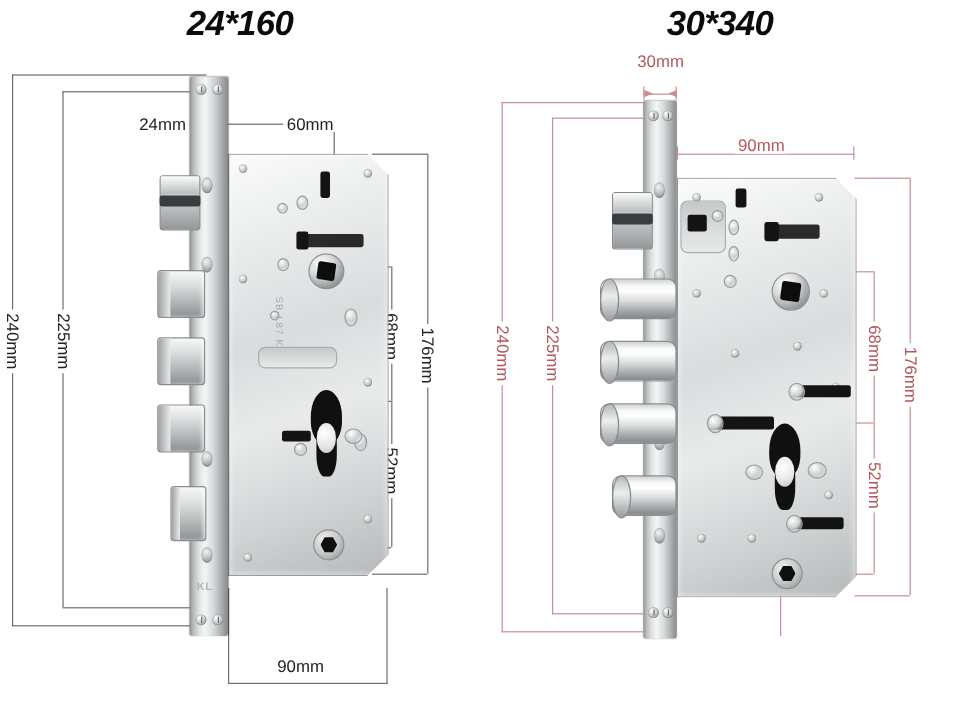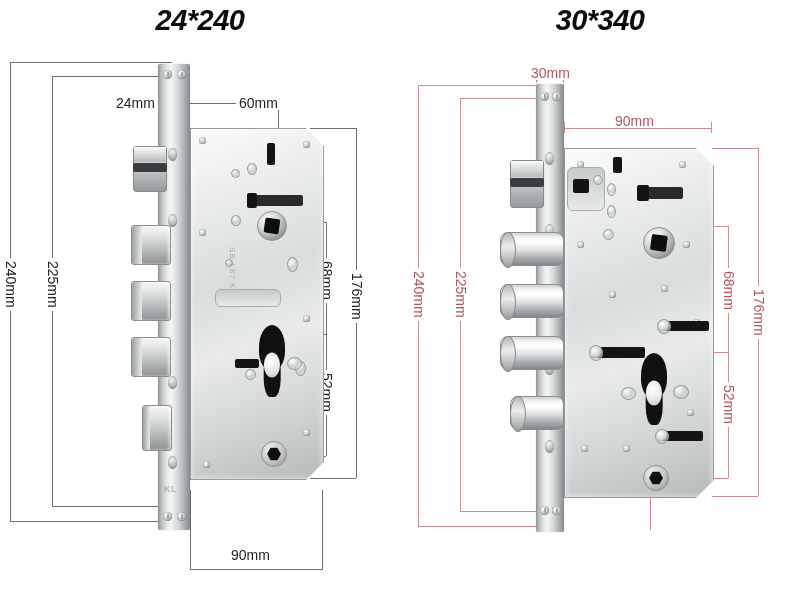--- a/index.html
+++ b/index.html
@@ -179,21 +179,21 @@
   .logo{
     position:absolute;font-size:9px;color:#a7aaac;font-weight:bold;
     letter-spacing:.5px;opacity:.8;
   }
 </style>
 </head>
 <body>
 
 <div class="panel" id="panel-left">
 
-  <div class="diagram-title">24*240</div>
+  <div class="diagram-title">24*160</div>
 
   <div class="dim">
     <div class="dline v" style="left:10px;top:62px;height:460px;"></div>
     <div class="dline h" style="left:10px;top:62px;width:162px;"></div>
     <div class="dline h" style="left:10px;top:521px;width:162px;"></div>
     <div class="dlabel vert" style="left:18px;top:258px;">240mm</div>
   </div>
 
   <div class="dim">
     <div class="dline v" style="left:52px;top:76px;height:430px;"></div>
@@ -326,21 +326,21 @@
     <div class="dline h" style="left:60px;top:511px;width:76px;"></div>
     <div class="dlabel vert" style="left:68px;top:268px;">225mm</div>
   </div>
 
   <div class="dim">
     <div class="dline h" style="left:136px;top:78px;width:28px;"></div>
     <div class="tick" style="left:136px;top:72px;"></div>
     <div class="tick" style="left:163px;top:72px;"></div>
     <div class="arrowR" style="left:137px;top:74.5px;"></div>
     <div class="arrowL" style="left:157px;top:74.5px;"></div>
-    <div class="dlabel" style="left:128px;top:66px;">30mm</div>
+    <div class="dlabel" style="left:128px;top:44px;">30mm</div>
   </div>
 
   <div class="dim">
     <div class="dline h" style="left:164px;top:128px;width:148px;"></div>
     <div class="tick" style="left:164px;top:122px;"></div>
     <div class="tick" style="left:311px;top:122px;"></div>
     <div class="dlabel" style="left:212px;top:114px;">90mm</div>
   </div>
 
   <div class="dim">

